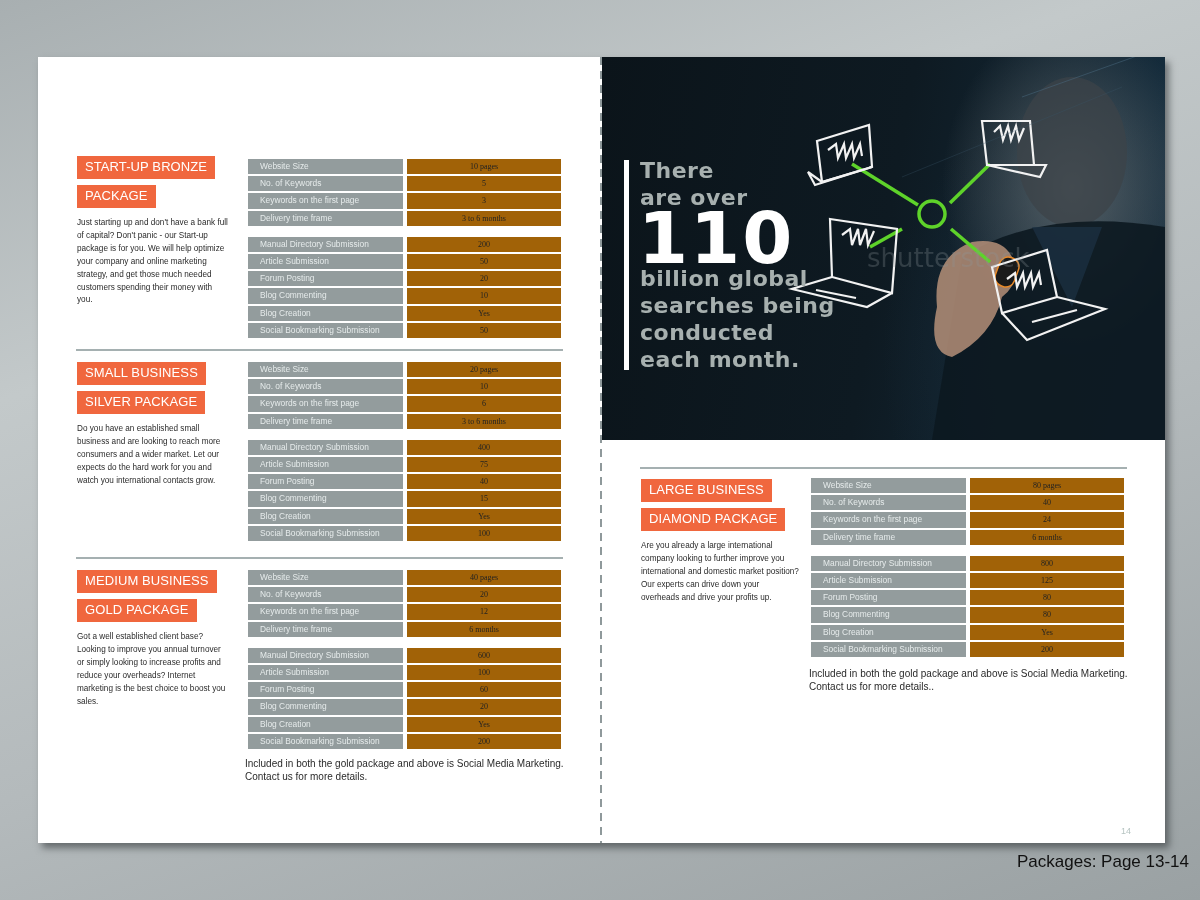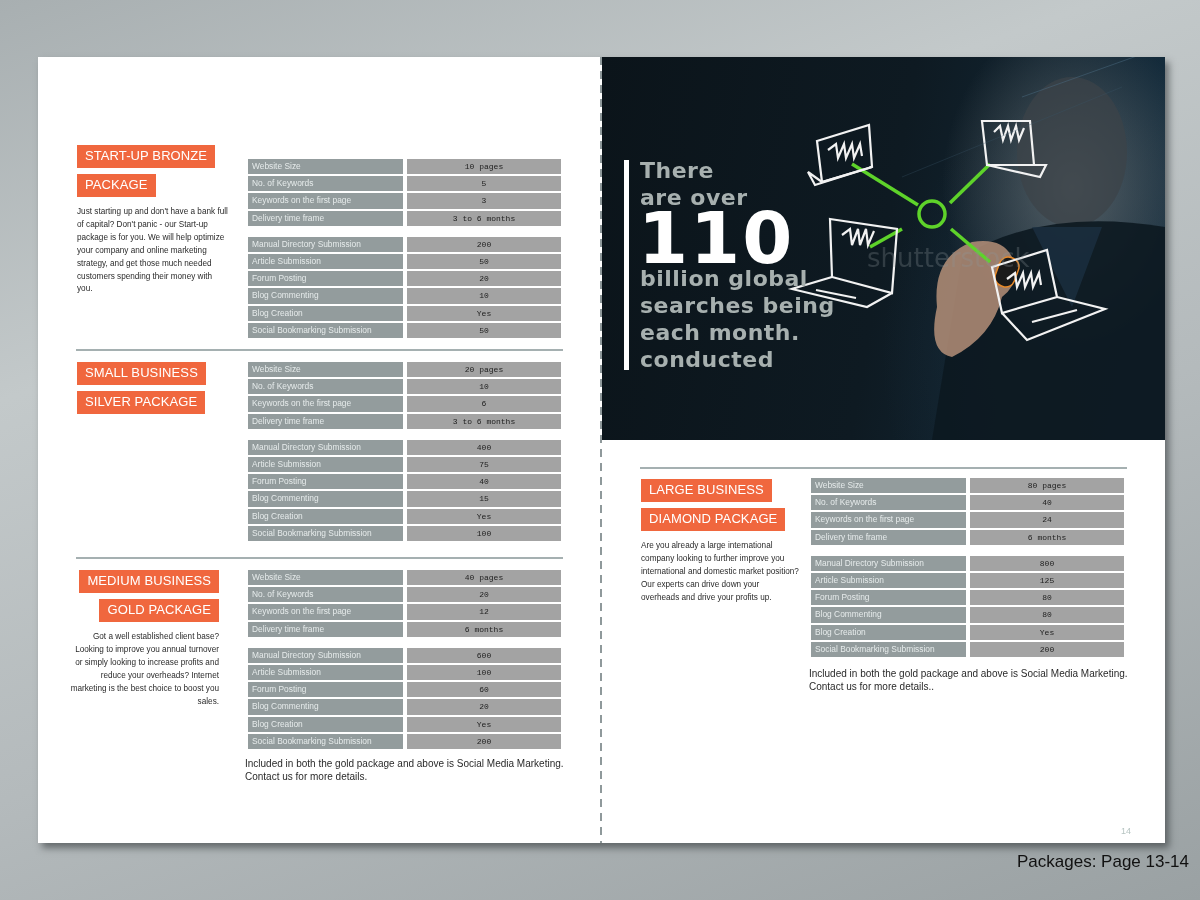--- a/index.html
+++ b/index.html
@@ -33,26 +33,26 @@
     .tag-line2 { margin-top: 6px; }
     .desc {
       font-family: "Liberation Sans", sans-serif; font-size: 8.2px; line-height: 12.9px;
       color: #2a2a2a; margin-top: 9px; width: 152px;
     }
     .table { position: absolute; width: 313px; }
     .row { display: flex; height: 17.2px; margin-bottom: 0; }
     .row .lbl {
       width: 155px; background: #939c9d; color: #e6ebeb;
       font-family: "Liberation Sans", sans-serif; font-size: 8.4px;
-      line-height: 15px; padding-left: 4px; margin: 1px 2px 1px 0;
+      line-height: 15px; padding-left: 12px; margin: 1px 2px 1px 0;
       white-space: nowrap; overflow: hidden;
     }
     .row .val {
-      flex: 1; background: #a3a3a3; color: #222;
-      font-family: Liberation Mono, monospace; font-size: 8px;
+      flex: 1; background: #a16207; color: #222;
+      font-family: Liberation Serif, serif; font-size: 8px;
       line-height: 15px; text-align: center; margin: 1px 0 1px 2px;
     }
     .group-gap { height: 9px; }
     .divider { position: absolute; height: 2px; background: #a5b0b1; }
     .note {
       position: absolute; font-family: "Liberation Sans", sans-serif;
       font-size: 10px; line-height: 12.6px; color: #2a2a2a; width: 320px;
     }
     
     .hero {
@@ -86,21 +86,21 @@
     }
   </style>
 </head>
 <body>
 
 <div class="spread-shadow"></div>
 <div class="page page-left"></div>
 <div class="page page-right"></div>
 <div class="spine"></div>
 
-<div class="section" style="left:77px; top:145px;">
+<div class="section" style="left:77px; top:156px;">
   <div class="tag">START-UP BRONZE</div><br>
   <div class="tag tag-line2">PACKAGE</div>
   <div class="desc">Just starting up and don't have a bank full of capital? Don't panic - our Start-up package is for you. We will help optimize your company and online marketing strategy, and get those much needed customers spending their money with you.</div>
 </div>
 <div class="table" style="left:248px; top:158px;">
   <div class="row">
       <div class="lbl">Website Size</div>
       <div class="val">10 pages</div>
     </div>
   <div class="row">
@@ -139,20 +139,21 @@
   <div class="row">
       <div class="lbl">Social Bookmarking Submission</div>
       <div class="val">50</div>
     </div>
 </div>
 <div class="divider" style="left:76px; top:349px; width:487px;"></div>
 
 <div class="section" style="left:77px; top:362px;">
   <div class="tag">SMALL BUSINESS</div><br>
   <div class="tag tag-line2">SILVER PACKAGE</div>
+  <div class="desc">Do you have an established small business and are looking to reach more consumers and a wider market. Let our expects do the hard work for you and watch you international contacts grow.</div>
 </div>
 <div class="table" style="left:248px; top:361px;">
   <div class="row">
       <div class="lbl">Website Size</div>
       <div class="val">20 pages</div>
     </div>
   <div class="row">
       <div class="lbl">No. of Keywords</div>
       <div class="val">10</div>
     </div>
@@ -185,21 +186,21 @@
       <div class="lbl">Blog Creation</div>
       <div class="val">Yes</div>
     </div>
   <div class="row">
       <div class="lbl">Social Bookmarking Submission</div>
       <div class="val">100</div>
     </div>
 </div>
 <div class="divider" style="left:76px; top:557px; width:487px;"></div>
 
-<div class="section" style="left:67px; top:570px;text-align:right;">
+<div class="section" style="left:77px; top:570px;">
   <div class="tag">MEDIUM BUSINESS</div><br>
   <div class="tag tag-line2">GOLD PACKAGE</div>
   <div class="desc">Got a well established client base? Looking to improve you annual turnover or simply looking to increase profits and reduce your overheads? Internet marketing is the best choice to boost you sales.</div>
 </div>
 <div class="table" style="left:248px; top:569px;">
   <div class="row">
       <div class="lbl">Website Size</div>
       <div class="val">40 pages</div>
     </div>
   <div class="row">
@@ -287,22 +288,22 @@
     <line x1="300" y1="120" x2="520" y2="30" stroke="#3a5668" stroke-width="0.8" opacity="0.4"></line>
     <text x="265" y="210" font-family="DejaVu Sans, sans-serif" font-size="26" fill="#8d969a" opacity="0.28">shutterstock</text>
   </svg>
   <div class="hero-bar"></div>
   <div class="hero-text">
     <div>There</div>
     <div>are over</div>
     <div class="hero-big">110</div>
     <div>billion global</div>
     <div>searches being</div>
+    <div>conducted</div>
     <div>each month.</div>
-    <div>conducted</div>
   </div>
 </div>
 
 <div class="divider" style="left:640px; top:467px; width:487px;"></div>
 <div class="section" style="left:641px; top:479px;">
   <div class="tag">LARGE BUSINESS</div><br>
   <div class="tag tag-line2">DIAMOND PACKAGE</div>
   <div class="desc" style="width:158px;">Are you already a large international company looking to further improve you international and domestic market position? Our experts can drive down your overheads and drive your profits up.</div>
 </div>
 <div class="table" style="left:811px; top:477px;">

